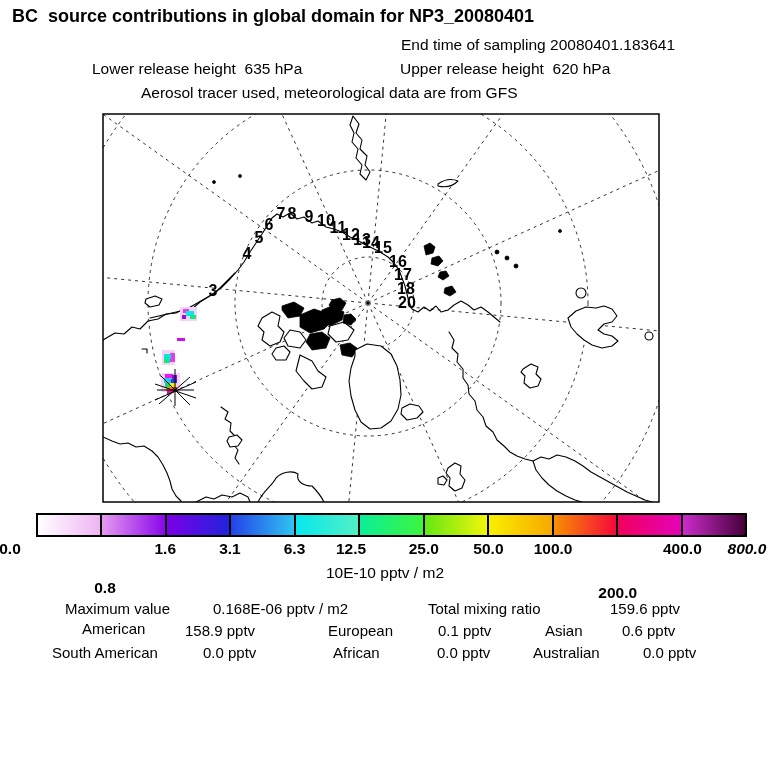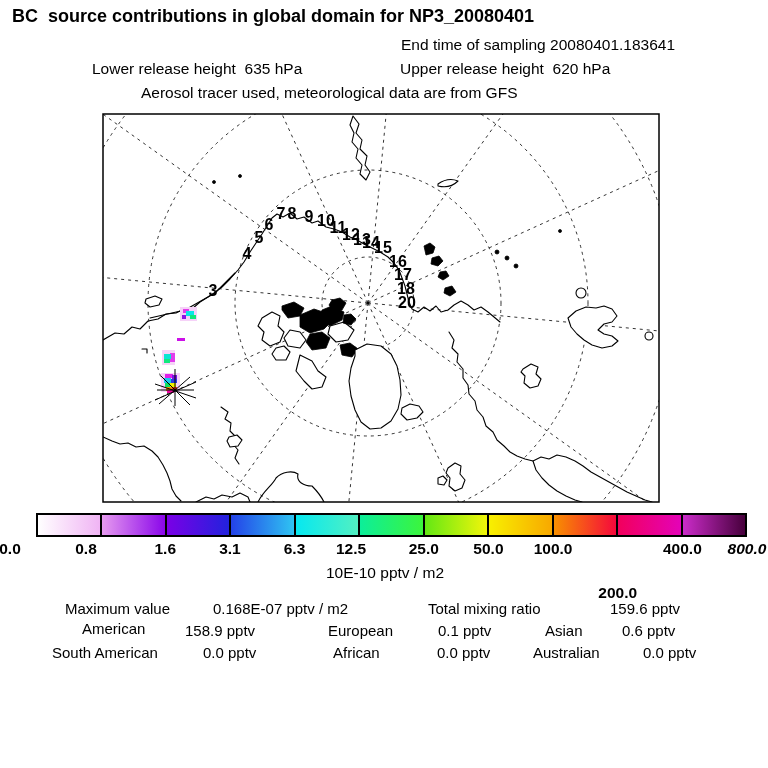--- a/index.html
+++ b/index.html
@@ -194,36 +194,36 @@
         <div class="cbseg" style="background: linear-gradient(to right, rgb(12, 238, 154), rgb(60, 245, 60));"></div>
         <div class="cbseg" style="background: linear-gradient(to right, rgb(99, 232, 20), rgb(242, 245, 10));"></div>
         <div class="cbseg" style="background: linear-gradient(to right, rgb(248, 240, 0), rgb(248, 168, 0));"></div>
         <div class="cbseg" style="background: linear-gradient(to right, rgb(248, 144, 0), rgb(245, 8, 60));"></div>
         <div class="cbseg" style="background: linear-gradient(to right, rgb(242, 0, 92), rgb(228, 3, 184));"></div>
         <div class="cbseg" style="background: linear-gradient(to right, rgb(203, 44, 201), rgb(71, 0, 60));"></div>
       </div>
   </div>
   <div>
       <span class="cbtick" style="left: 10px;">0.0</span>
-      <span class="cbtick" style="left: 86px;">0.8</span>
+      <span class="cbtick" style="left: 105px; margin-top: 39px;">0.8</span>
       <span class="cbtick" style="left: 165.273px;">1.6</span>
       <span class="cbtick" style="left: 229.909px;">3.1</span>
       <span class="cbtick" style="left: 294.545px;">6.3</span>
       <span class="cbtick" style="left: 351px;">12.5</span>
       <span class="cbtick" style="left: 423.818px;">25.0</span>
       <span class="cbtick" style="left: 488.455px;">50.0</span>
       <span class="cbtick" style="left: 553.091px;">100.0</span>
       <span class="cbtick" style="left: 617.727px; margin-top: 44px;">200.0</span>
       <span class="cbtick" style="left: 682.364px;">400.0</span>
       <span class="cbtick" style="left: 747px; font-style: italic;">800.0</span>
     </div>
   <span class="unit" style="left:385px">10E-10 pptv / m2</span>
 
   <span class="stat" style="left:65px;top:600px">Maximum value</span>
-  <span class="stat" style="left:213px;top:600px">0.168E-07 pptv / m2</span>
+  <span class="stat" style="left:213px;top:600px">0.168E-06 pptv / m2</span>
   <span class="stat" style="left:428px;top:600px">Total mixing ratio</span>
   <span class="stat" style="left:610px;top:600px">159.6 pptv</span>
 
   <span class="stat" style="left:82px;top:620px">American</span>
   <span class="stat" style="left:185px;top:622px">158.9 pptv</span>
   <span class="stat" style="left:328px;top:622px">European</span>
   <span class="stat" style="left:438px;top:622px">0.1 pptv</span>
   <span class="stat" style="left:545px;top:622px">Asian</span>
   <span class="stat" style="left:622px;top:622px">0.6 pptv</span>
 

